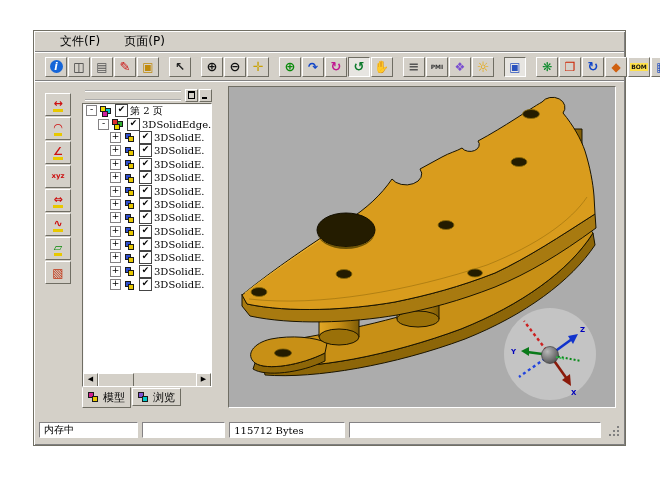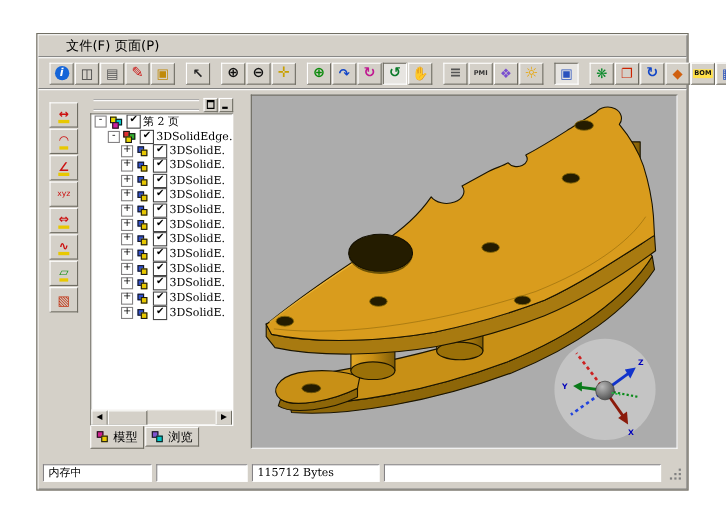--- a/index.html
+++ b/index.html
@@ -2,21 +2,21 @@
 <html><head>
 <meta charset="utf-8">
 <style>
   html,body{margin:0;padding:0}
   body{width:660px;height:477px;background:#fff;position:relative;overflow:hidden;
        font-family:"DejaVu Sans","Liberation Sans",sans-serif;font-size:11px;color:#000;
        -webkit-font-smoothing:none}
   #win{position:absolute;left:33px;top:30px;width:591px;height:414px;background:#d4d0c8;
        border:1px solid #716f64;box-shadow:inset 1px 1px 0 #fff,inset -1px -1px 0 #808080}
   
-  .menubar{height:20px;display:flex;align-items:center;padding-left:24px;font-size:12px}
+  .menubar{height:20px;display:flex;align-items:center;gap:20px;padding-left:24px;font-size:12px}
   .menu-item{padding:1px 2px;cursor:default}
   .hr-groove{height:0;border-top:1px solid #808080;border-bottom:1px solid #fff;margin:0 1px}
   
   .toolbar{height:27px;display:flex;align-items:center;padding-left:11px}
   .tb{width:20px;height:18px;margin-right:1px;background:#d4d0c8;flex:0 0 auto;
       border:1px solid;border-color:#fff #6f6d63 #6f6d63 #fff;
       display:flex;align-items:center;justify-content:center;overflow:hidden;cursor:default}
   .tb .g{font-size:12px;line-height:1;white-space:nowrap}
   
   .leftbar{position:absolute;left:11px;top:62px;width:26px}
@@ -204,21 +204,21 @@
 
       <span class="ltb">
         <b class="g" style="color:#cc1111;font-weight:bold;border-bottom:3px solid #e8c800">◠</b>
       </span>
 
       <span class="ltb">
         <b class="g" style="color:#cc1111;font-weight:bold;border-bottom:3px solid #e8c800">∠</b>
       </span>
 
       <span class="ltb">
-        <b class="g" style="color:#cc1111;font-size:7px;font-weight:normal">xyz</b>
+        <b class="g" style="color:#cc1111;font-size:7px;font-weight:bold">xyz</b>
       </span>
 
       <span class="ltb">
         <b class="g" style="color:#cc1111;font-weight:bold;border-bottom:3px solid #e8c800">⇔</b>
       </span>
 
       <span class="ltb">
         <b class="g" style="color:#cc1111;font-weight:bold;border-bottom:3px solid #e8c800">∿</b>
       </span>
 

